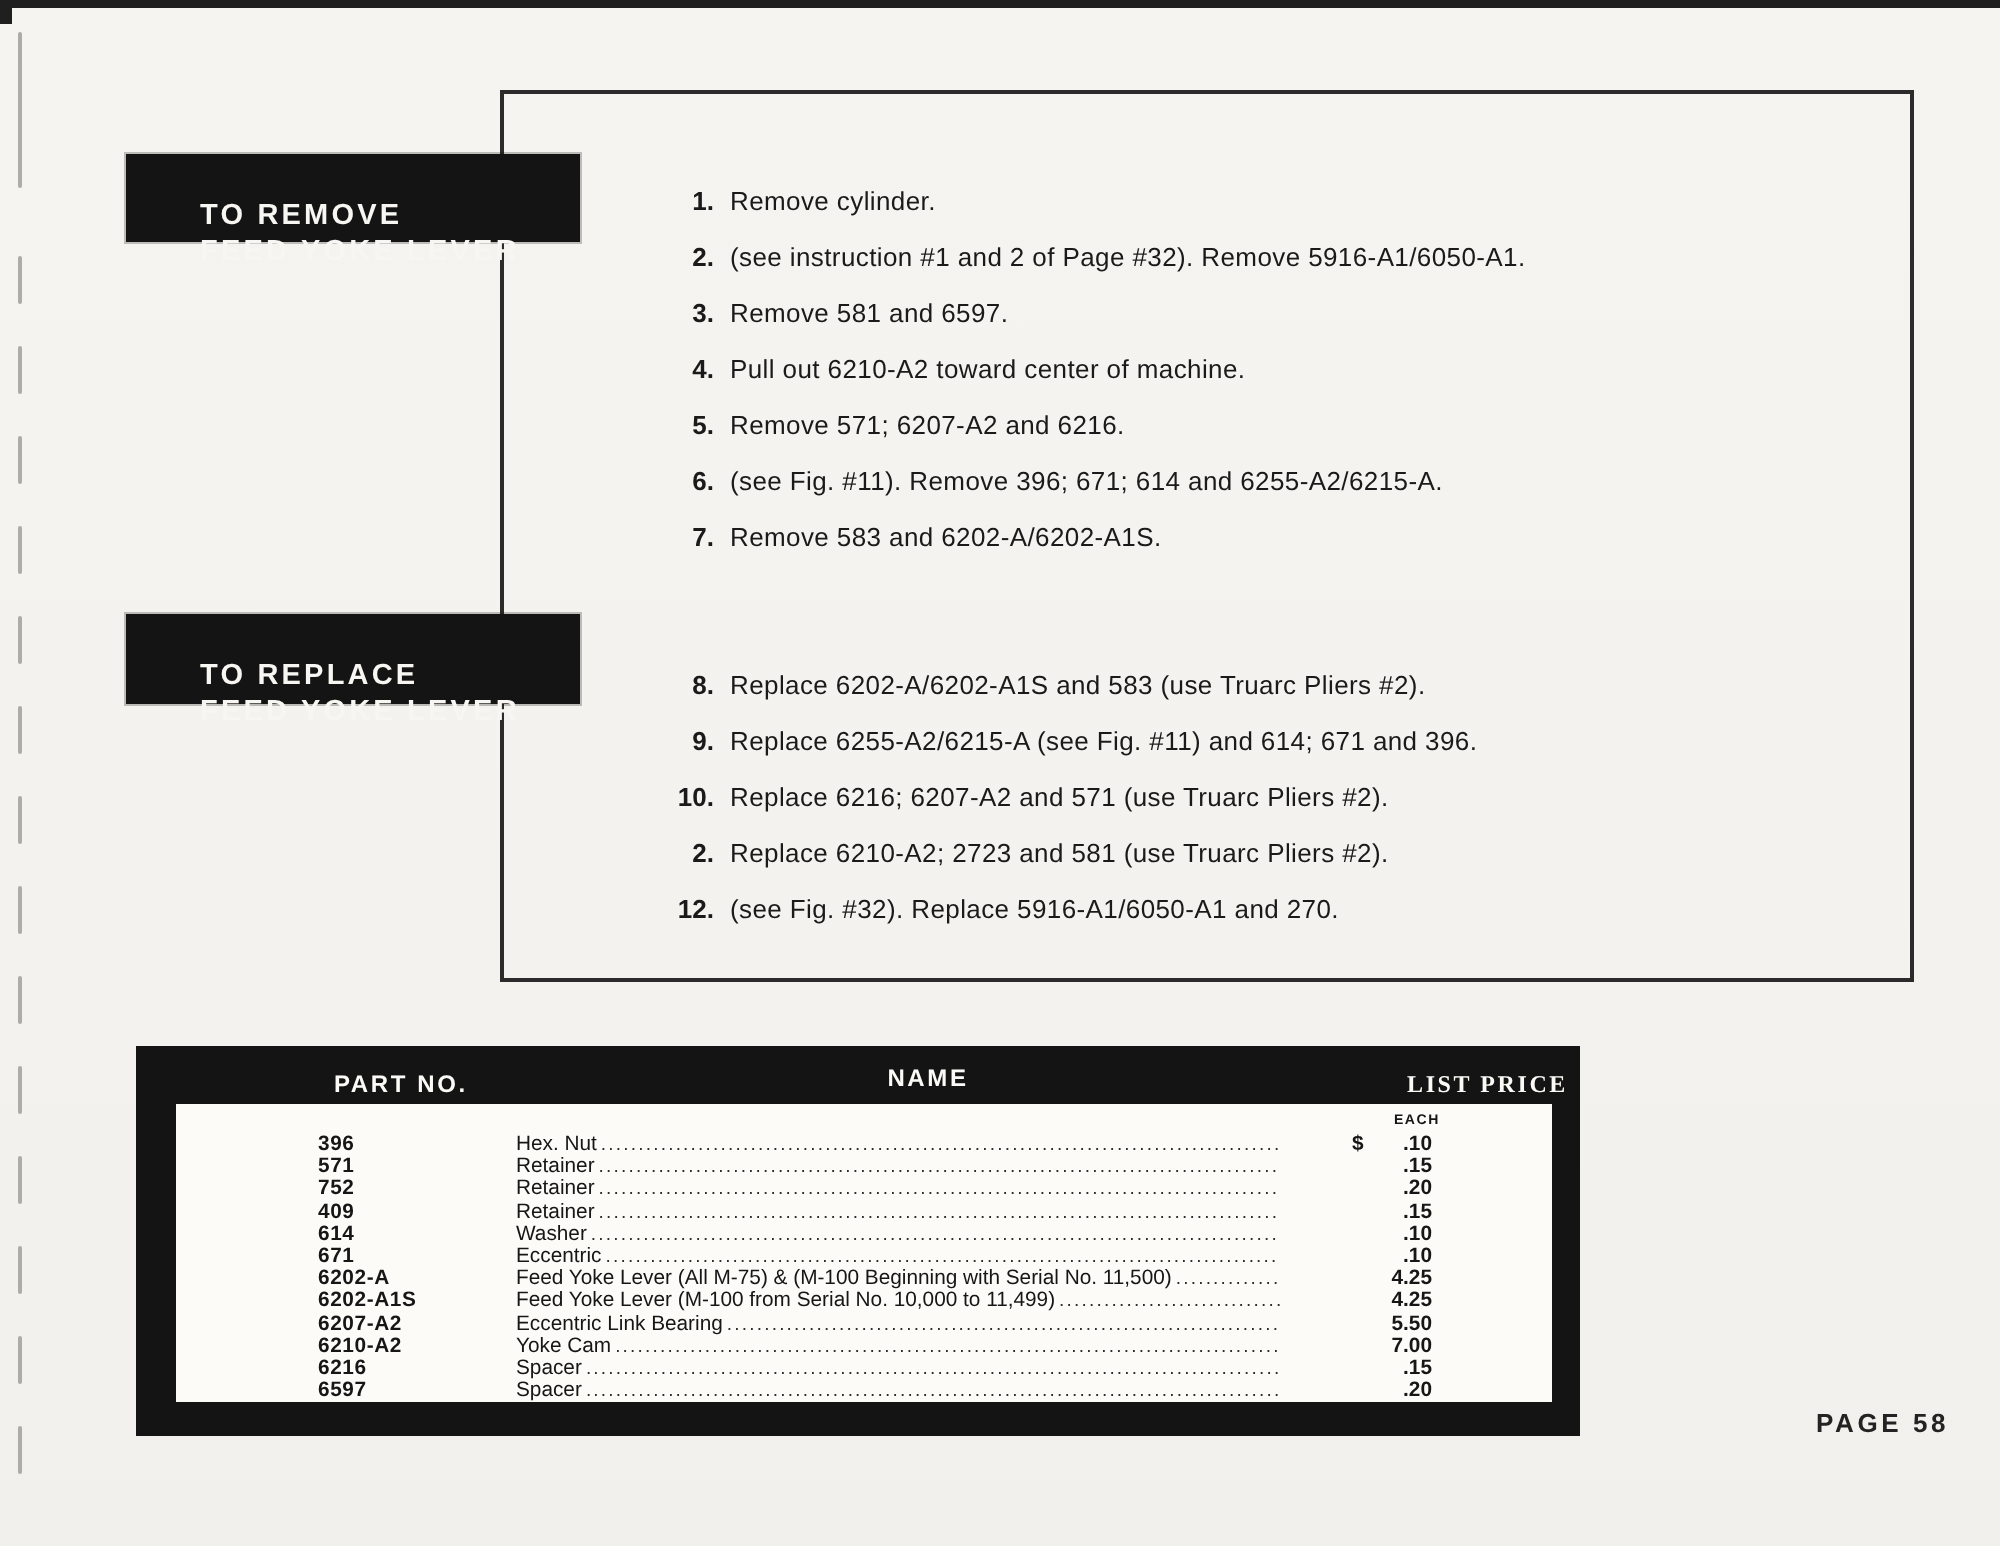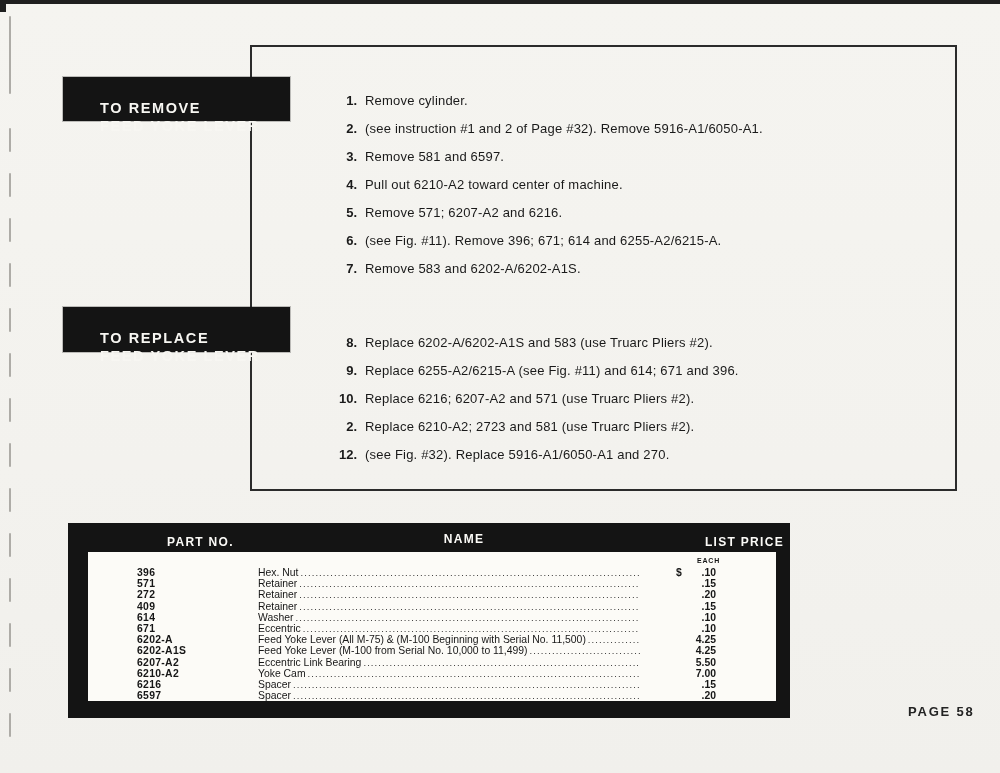--- a/index.html
+++ b/index.html
@@ -56,35 +56,35 @@
   .parts-block{
     position:absolute;left:68px;top:523px;width:722px;height:195px;
     background:#141414;z-index:4;
   }
   .pt-head{position:absolute;left:0;top:9px;width:722px;height:18px;color:#fbfaf7;margin-left:44px;}
   .pt-head .h{
     position:absolute;font-size:12px;font-weight:bold;letter-spacing:1.3px;white-space:nowrap;
   }
   .h-part{left:55px;top:3px;}
   .h-name{left:0;right:18px;text-align:center;top:0;}
-  .h-price{right:50px;top:3px;}
+  .h-price{right:50px;top:3px;font-family:Liberation Serif, serif;}
   .pt-white{
     position:absolute;left:20px;top:29px;width:688px;height:149px;
     background:#fcfbf7;box-sizing:border-box;padding-top:5px;
   }
   .each-label{
     font-size:7px;font-weight:bold;letter-spacing:.8px;line-height:8px;
     text-align:right;padding-right:56px;color:#151515;
   }
   .pt-rows{margin-top:2px;}
   .pt-row{
     display:flex;align-items:baseline;height:11.2px;
     font-size:10.4px;line-height:11.2px;color:#161616;
   }
-  .c-part{flex:0 0 170px;box-sizing:border-box;padding-left:49px;font-weight:bold;letter-spacing:.3px;white-space:nowrap;}
+  .c-part{flex:0 0 170px;box-sizing:border-box;padding-left:71px;font-weight:bold;letter-spacing:.3px;white-space:nowrap;}
   .c-name{flex:1 1 auto;display:flex;align-items:flex-end;margin-right:36px;min-width:0;white-space:nowrap;}
   .c-name .nm{flex:0 0 auto;}
   .c-name .dots{
     flex:1 1 auto;overflow:hidden;white-space:nowrap;
     font-size:9.5px;letter-spacing:1.1px;color:#2c2c2c;margin-left:2px;
   }
   .c-name .dots::after{
     content:"....................................................................................................................................";
   }
   .c-price{
@@ -215,21 +215,21 @@
             <span class="c-name">
               <span class="nm">Retainer</span>
               <span class="dots"></span>
             </span>
             <span class="c-price">
               <span class="cur"></span>
               <span class="val">.15</span>
             </span>
           </div>
           <div class="pt-row">
-            <span class="c-part">272</span>
+            <span class="c-part">752</span>
             <span class="c-name">
               <span class="nm">Retainer</span>
               <span class="dots"></span>
             </span>
             <span class="c-price">
               <span class="cur"></span>
               <span class="val">.20</span>
             </span>
           </div>
           <div class="pt-row">

